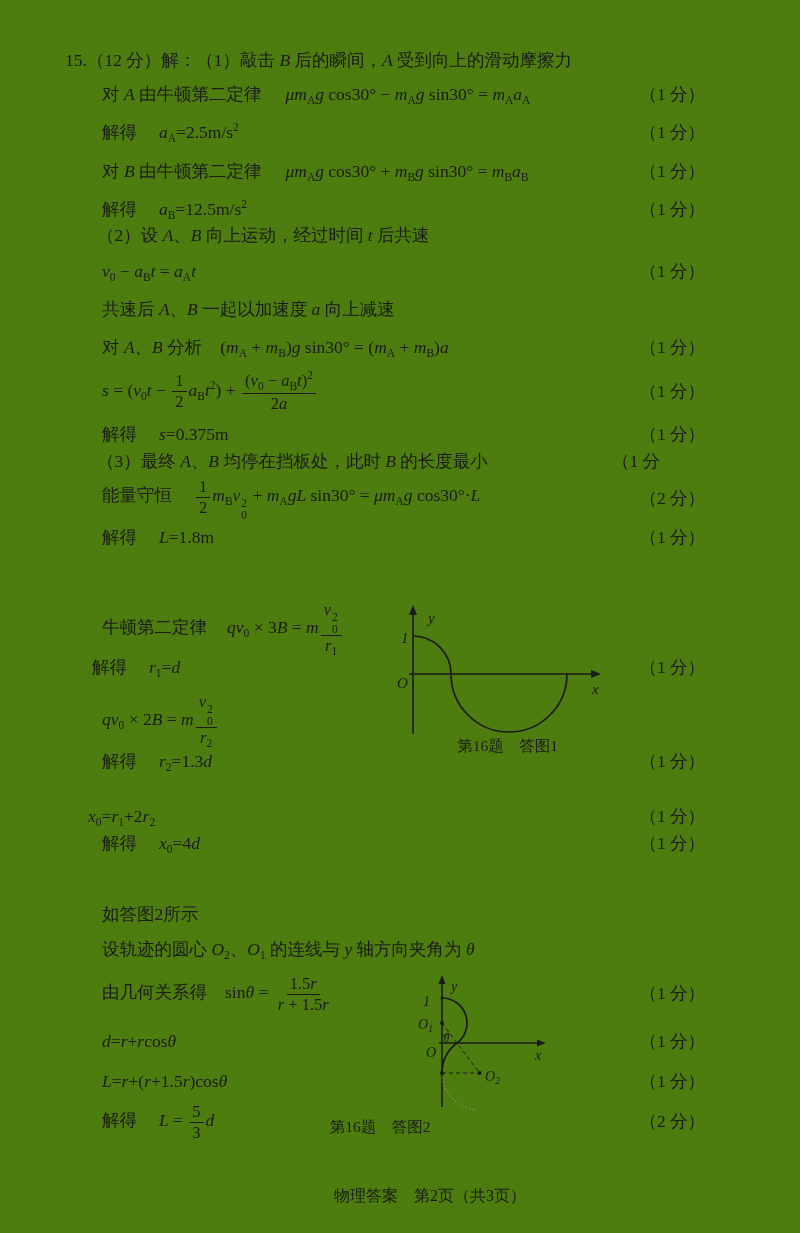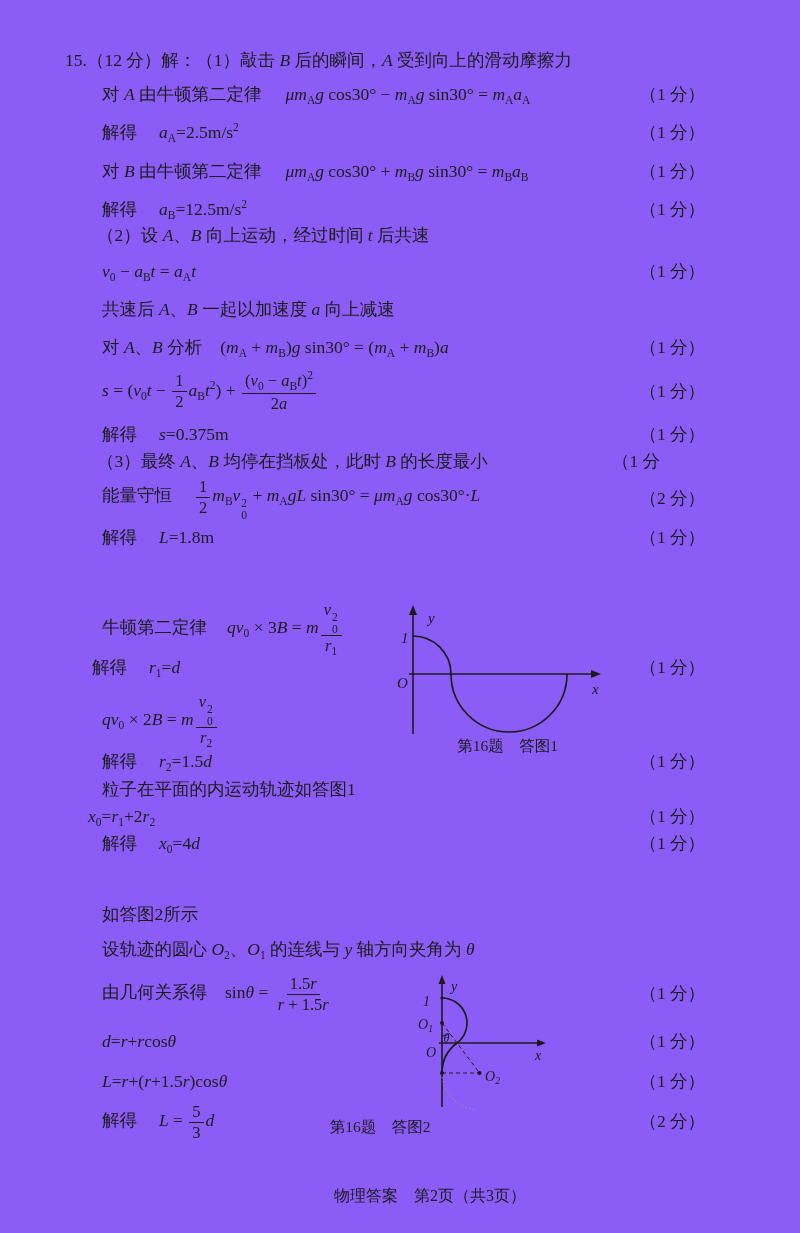--- a/index.html
+++ b/index.html
@@ -1,16 +1,16 @@
 <!DOCTYPE html>
 <html><head>
 <meta charset="utf-8">
 <style>
   html,body{margin:0;padding:0;background:#fff;}
-  .page{position:relative;width:800px;height:1233px;background:#8b5cf6;overflow:hidden;
+  .page{position:relative;width:800px;height:1233px;background:#4d7c0f;overflow:hidden;
         font-family:"Liberation Serif","DejaVu Serif",serif;color:#1b1b1b;font-size:17.5px;}
   .row{position:absolute;display:flex;align-items:center;line-height:1.25;}
   .row.scored{right:95px;}
   .row.plain{right:40px;}
   .content{white-space:pre;}
   .score{margin-left:auto;white-space:nowrap;}
   .it{font-style:italic;}
   .sb{font-size:11.5px;vertical-align:-4px;line-height:1;}
   .sp{font-size:11.5px;vertical-align:7px;line-height:1;}
   .gap{display:inline-block;}
@@ -87,25 +87,22 @@
       <span class="content"><span class="rm">牛顿第二定律</span><span class="gap" style="width: 20px;"></span><span class="it">qv</span><span class="sb">0</span><span class="rm"> × 3</span><span class="it">B</span><span class="rm"> = </span><span class="it">m</span><span class="frac"><span class="fn"><span class="it">v</span><span class="ss"><span>2</span><span>0</span></span></span><span class="fd"><span class="it">r</span><span class="sb">1</span></span></span></span>
     </div>
   <div class="row scored" style="left:92px;top:657px">
       <span class="content"><span class="rm">解得</span><span class="gap" style="width: 22px;"></span><span class="it">r</span><span class="sb">1</span><span class="rm">=</span><span class="it">d</span></span>
       <span class="score">（1 分）</span>
     </div>
   <div class="row plain" style="left:102px;top:692px">
       <span class="content"><span class="it">qv</span><span class="sb">0</span><span class="rm"> × 2</span><span class="it">B</span><span class="rm"> = </span><span class="it">m</span><span class="frac"><span class="fn"><span class="it">v</span><span class="ss"><span>2</span><span>0</span></span></span><span class="fd"><span class="it">r</span><span class="sb">2</span></span></span></span>
     </div>
   <div class="row scored" style="left:102px;top:751px">
-      <span class="content"><span class="rm">解得</span><span class="gap" style="width: 22px;"></span><span class="it">r</span><span class="sb">2</span><span class="rm">=1.5</span><span class="it">d</span></span>
+      <span class="content"><span class="rm">解得</span><span class="gap" style="width: 22px;"></span><span class="it">r</span><span class="sb">2</span><span class="rm">=1.3</span><span class="it">d</span></span>
       <span class="score">（1 分）</span>
-    </div>
-  <div class="row plain" style="left:102px;top:779px">
-      <span class="content"><span class="rm">粒子在平面的内运动轨迹如答图1</span></span>
     </div>
   <div class="row scored" style="left:88px;top:806px">
       <span class="content"><span class="it">x</span><span class="sb">0</span><span class="rm">=</span><span class="it">r</span><span class="sb">1</span><span class="rm">+2</span><span class="it">r</span><span class="sb">2</span></span>
       <span class="score">（1 分）</span>
     </div>
   <div class="row scored" style="left:102px;top:833px">
       <span class="content"><span class="rm">解得</span><span class="gap" style="width: 22px;"></span><span class="it">x</span><span class="sb">0</span><span class="rm">=4</span><span class="it">d</span></span>
       <span class="score">（1 分）</span>
     </div>
   <div class="row plain" style="left:102px;top:904px">

